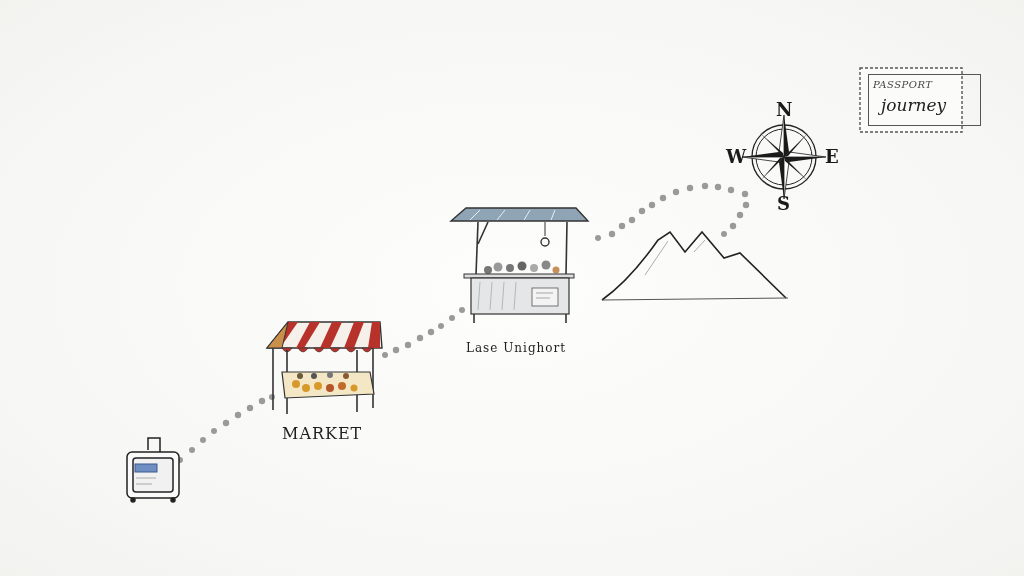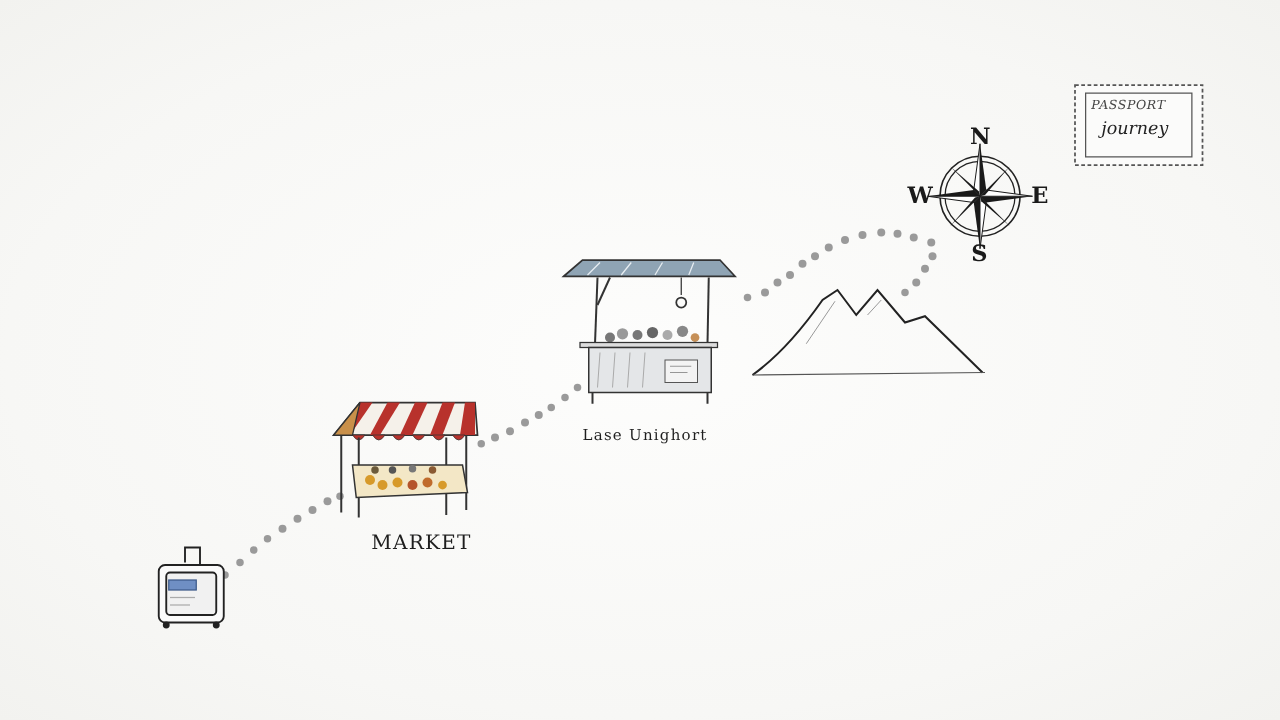--- a/index.html
+++ b/index.html
@@ -1,26 +1,26 @@
 <!DOCTYPE html>
 <html><head>
 <meta charset="utf-8">
 <style>
   html,body{margin:0;padding:0;}
   body{width:1024px;height:576px;overflow:hidden;background:#fbfbfa;position:relative;font-family:"DejaVu Serif",serif;}
   .canvas{position:absolute;left:0;top:0;width:1024px;height:576px;
     background:radial-gradient(ellipse at 50% 50%, #fdfdfc 0%, #f7f7f5 70%, #f2f2ef 100%);}
   svg{position:absolute;left:0;top:0;}
   .label{position:absolute;color:#1e1e1e;letter-spacing:1px;white-space:nowrap;}
-  .market-label{left:282px;top:424px;font-size:16px;font-family:"DejaVu Serif",serif;margin-left:15px;}
+  .market-label{left:282px;top:424px;font-size:16px;font-family:"DejaVu Serif",serif;}
   .stall2-label{left:466px;top:341px;font-size:12px;font-family:"DejaVu Serif",serif;text-align:right;}
   .stamp{position:absolute;left:858px;top:66px;width:106px;height:68px;}
-  .stamp-inner{position:absolute;left:10px;top:8px;width:84px;height:50px;border:1px solid #555;}
+  .stamp-inner{position:absolute;left:10px;top:8px;width:84px;height:50px;border:1px solid #555;padding-left:27px;}
   .stamp-top{position:absolute;left:4px;top:4px;font-size:10px;color:#444;font-style:italic;letter-spacing:0.5px;}
-  .stamp-bottom{position:absolute;left:12px;top:20px;font-size:14px;color:#222;font-style:italic;font-family:"DejaVu Serif",serif;text-align:right;}
+  .stamp-bottom{position:absolute;left:12px;top:20px;font-size:17px;color:#222;font-style:italic;font-family:"DejaVu Serif",serif;text-align:right;}
   .compass-letter{position:absolute;font-size:18px;font-weight:bold;color:#1a1a1a;font-family:"DejaVu Serif",serif;}
 </style>
 </head>
 <body>
 
 <div class="canvas">
 
   <svg width="1024" height="576" viewBox="0 0 1024 576">
 
     <g fill="#9a9a9a">

